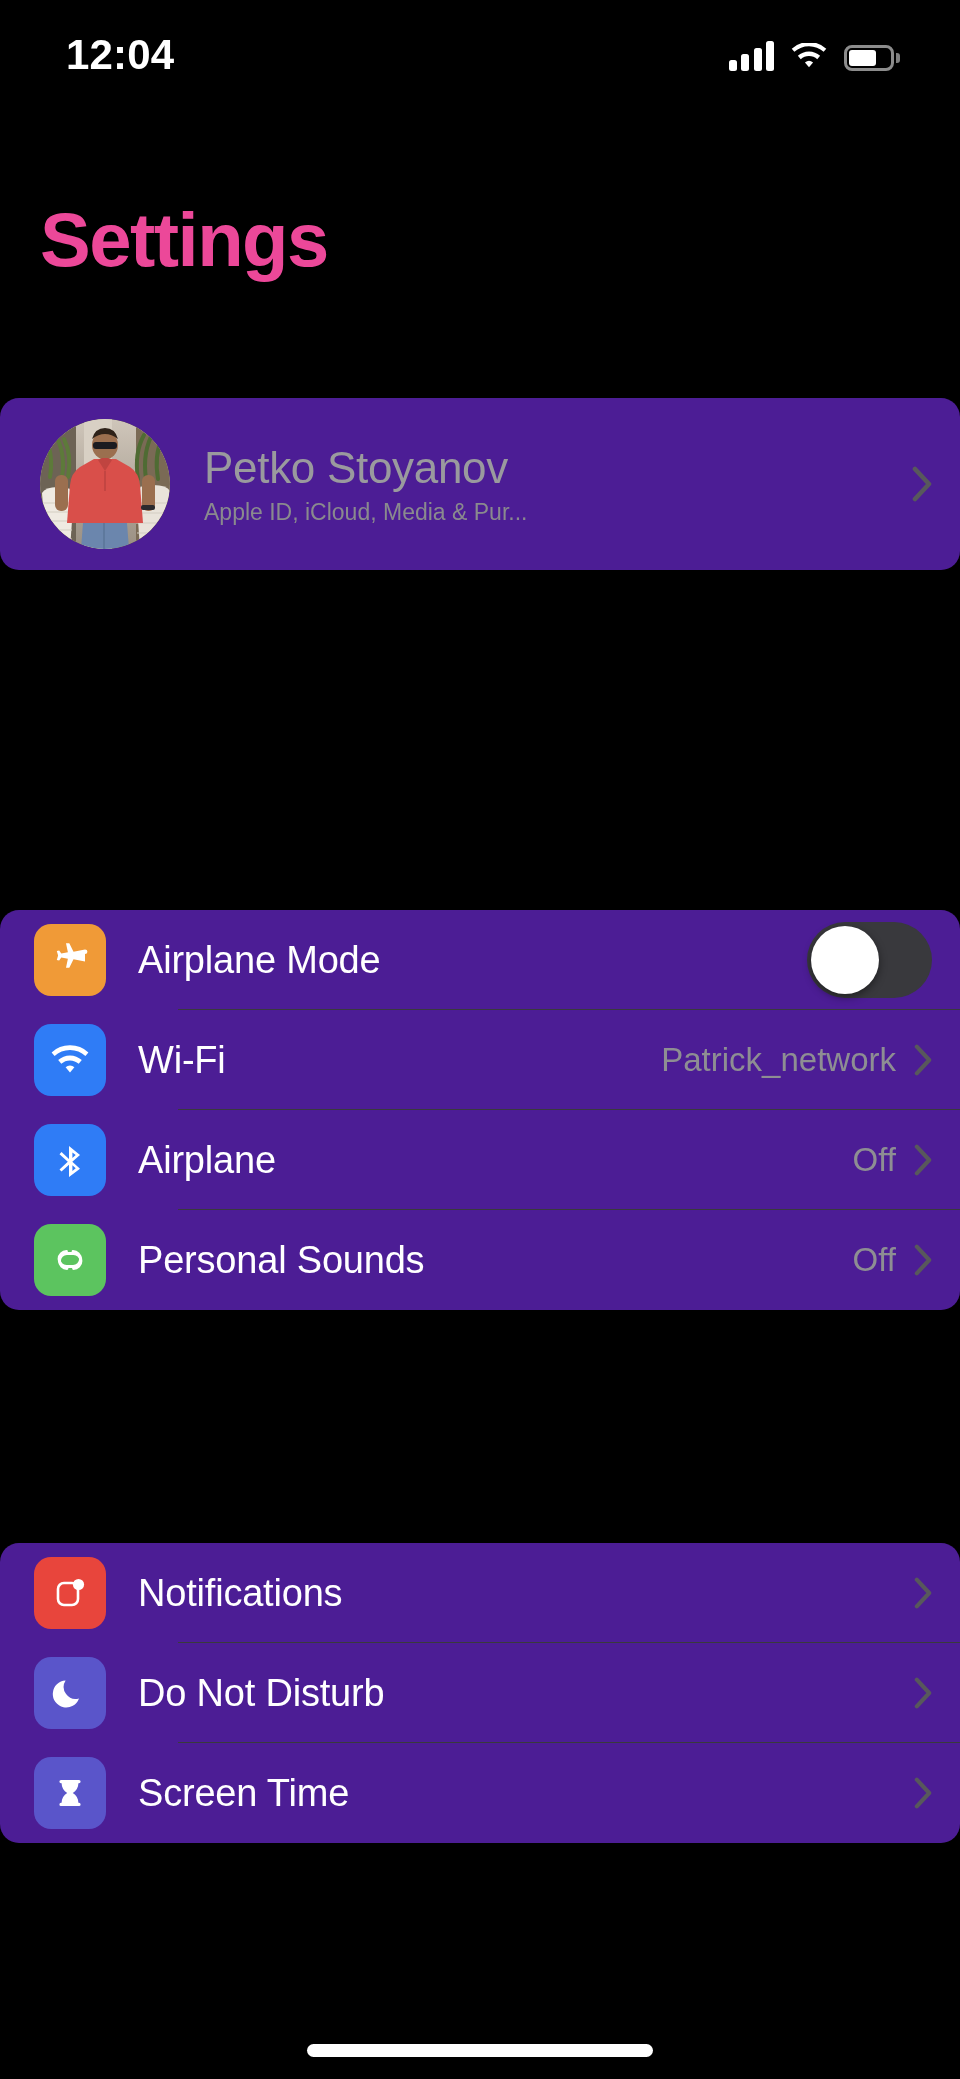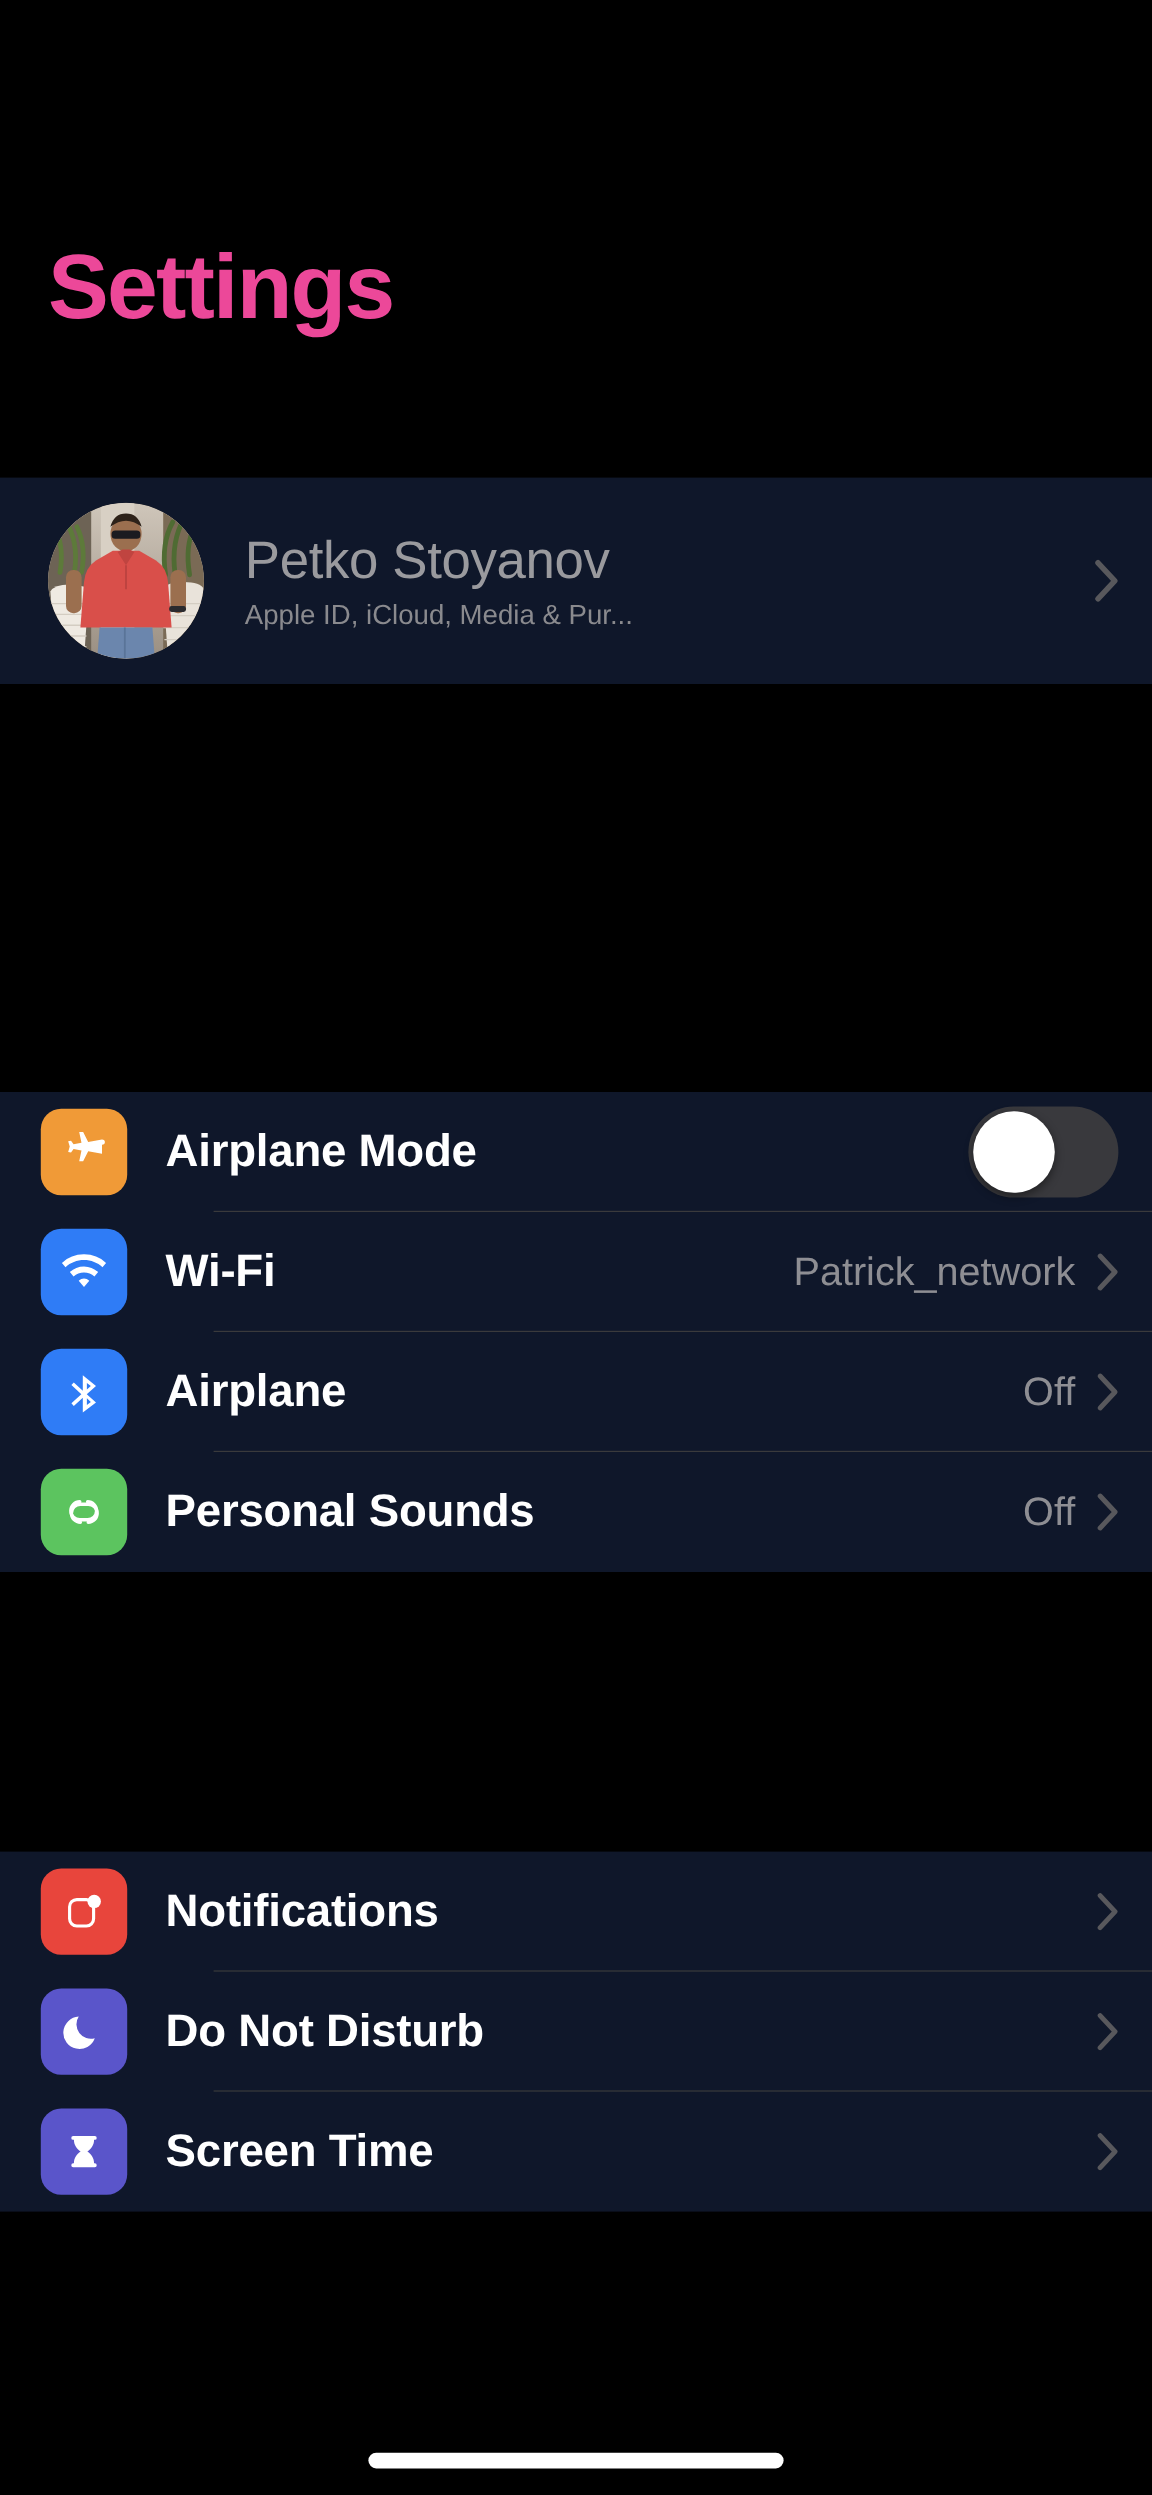--- a/index.html
+++ b/index.html
@@ -45,38 +45,38 @@
     background:rgba(255,255,255,0.5); border-radius:0 3px 3px 0;
   }
 
   
   .page-title {
     position:absolute; left:40px; top:196px;
     color:#ec4899; font-size:76px; font-weight:bold; letter-spacing:-1.5px;
   }
 
   
-  .section { position:absolute; left:0; width:960px; background:#0f172a; }
+  .section { position:absolute; left:0; width:960px; background:#4c1d95;border-radius:19px; }
 
   .row {
     position:relative; display:flex; align-items:center;
     height:100px; padding-left:34px; padding-right:28px;
   }
   .row .sep {
     position:absolute; left:178px; right:0; bottom:0; height:1px;
     background:#3A3A3C;
   }
   .row:last-child .sep { display:none; }
 
   .appicon {
     width:72px; height:72px; border-radius:17px; flex:0 0 auto;
     display:flex; align-items:center; justify-content:center;
   }
   .row-label {
-    margin-left:32px; color:#fff; font-size:38px; font-weight:700;
+    margin-left:32px; color:#fff; font-size:38px; font-weight:400;
     letter-spacing:-0.2px; white-space:nowrap;
   }
   .row-right {
     margin-left:auto; display:flex; align-items:center; gap:18px;
   }
   .row-value {
     color:#8E8E93; font-size:33px; font-weight:400; white-space:nowrap;
   }
   .chev { width:18px; height:32px; flex:0 0 auto; }
 
@@ -112,20 +112,41 @@
   .home-ind {
     position:absolute; left:50%; transform:translateX(-50%);
     bottom:22px; width:346px; height:13px; border-radius:7px; background:#fff;
   }
 </style>
 </head>
 <body>
 
 <div id="screen">
 
+  <div class="statusbar">
+    <div class="sb-time">12:04</div>
+    <div class="sb-right">
+      <div class="signal">
+        <i></i>
+          <i></i>
+          <i></i>
+          <i></i>
+      </div>
+      <svg class="wifi" viewBox="0 0 24 18">
+        <path d="M12 15.6l2.6-3.1a4 4 0 0 0-5.2 0L12 15.6z" fill="#fff"></path>
+        <path d="M12 8.4c2 0 3.9.75 5.3 2.05l1.85-2.2A11.1 11.1 0 0 0 12 5.4c-2.75 0-5.3 1-7.15 2.85l1.85 2.2A7.75 7.75 0 0 1 12 8.4z" fill="#fff"></path>
+        <path d="M12 2.1c3.6 0 6.9 1.35 9.4 3.6l1.7-2.05A16.4 16.4 0 0 0 12 -0.6 16.4 16.4 0 0 0 0.9 3.65l1.7 2.05A14 14 0 0 1 12 2.1z" fill="#fff"></path>
+      </svg>
+      <div class="batt">
+        <div class="batt-shell"></div>
+        <div class="batt-fill"></div>
+        <div class="batt-cap"></div>
+      </div>
+    </div>
+  </div>
 
   <div class="page-title">Settings</div>
 
   <div class="section" style="top:398px;">
     <div class="profile-row">
       <div class="avatar">
         <svg viewBox="0 0 130 130">
           <defs>
             <clipPath id="ac">
                 <circle cx="65" cy="65" r="65"></circle>

